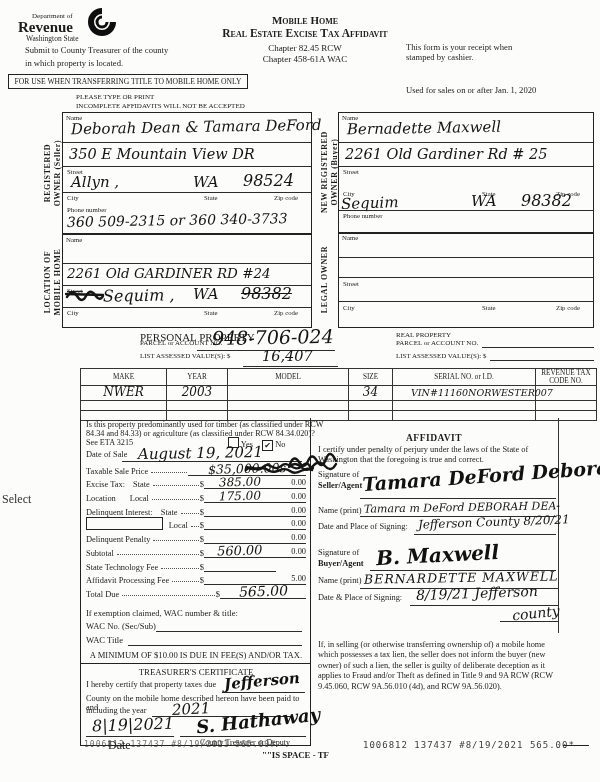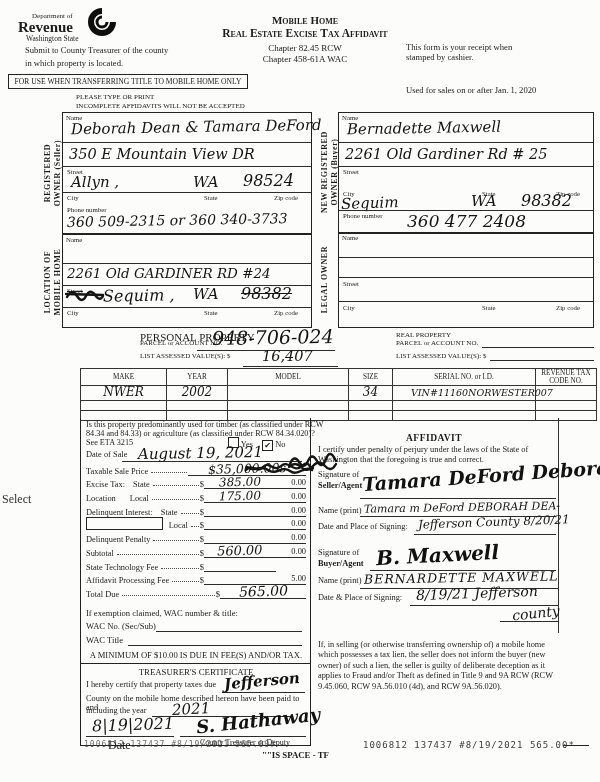--- a/index.html
+++ b/index.html
@@ -89,21 +89,20 @@
     <div class="ul" style="left:0;top:53px;width:254px;"></div>
     <div class="cell-lbl" style="position:absolute;left:1px;top:54px;">Street</div>
     <div class="cell-lbl" style="position:absolute;left:1px;top:76px;">City</div>
     <div class="cell-lbl" style="position:absolute;left:140px;top:76px;">State</div>
     <div class="cell-lbl" style="position:absolute;left:214px;top:76px;">Zip code</div>
     <div class="hw" style="position:absolute;left:2px;top:81px;font-size:15px;transform:rotate(-2deg);">Sequim</div>
     <div class="hw" style="position:absolute;left:132px;top:79px;font-size:15px;">WA</div>
     <div class="hw" style="position:absolute;left:182px;top:78px;font-size:16px;">98382</div>
     <div class="ul" style="left:0;top:97px;width:254px;"></div>
     <div class="cell-lbl" style="position:absolute;left:1px;top:98px;">Phone number</div>
-    <div class="hw" style="position:absolute;left:68px;top:98px;font-size:17px;">360 477 2408</div>
   </div>
 
   <div class="side" style="left:8px;top:272px;width:90px;height:20px;">
     <div>LOCATION OF</div>
     <div>MOBILE HOME</div>
   </div>
   <div class="box" style="left:62px;top:234px;width:248px;height:92px;">
     <div class="cell-lbl">Name</div>
     <div class="ul" style="left:0;top:28px;width:248px;"></div>
     <div class="hw" style="position:absolute;left:4px;top:30px;font-size:13.5px;">2261 Old GARDINER RD #24</div>
@@ -153,21 +152,21 @@
         <tr>
       <th style="width:85px;">MAKE</th>
       <th style="width:60px;">YEAR</th>
       <th style="width:120px;">MODEL</th>
       <th style="width:43px;">SIZE</th>
       <th style="width:110px;">SERIAL NO. or I.D.</th>
       <th style="width:60px;">REVENUE TAX CODE NO.</th>
     </tr>
     <tr style="height:15px;">
       <td><span class="hw" style="font-size:12px;">NWER</span></td>
-      <td><span class="hw" style="font-size:12px;">2002</span></td>
+      <td><span class="hw" style="font-size:12px;">2003</span></td>
       <td></td>
       <td><span class="hw" style="font-size:12px;">34</span></td>
       <td style="overflow:visible;"><span class="hw" style="font-size:9.5px;position:relative;left:18px;display:inline-block;">VIN#11160NORWESTER007</span></td>
       <td></td>
     </tr>
     <tr style="height:10px;">
       <td></td>
           <td></td>
           <td></td>
           <td></td>

